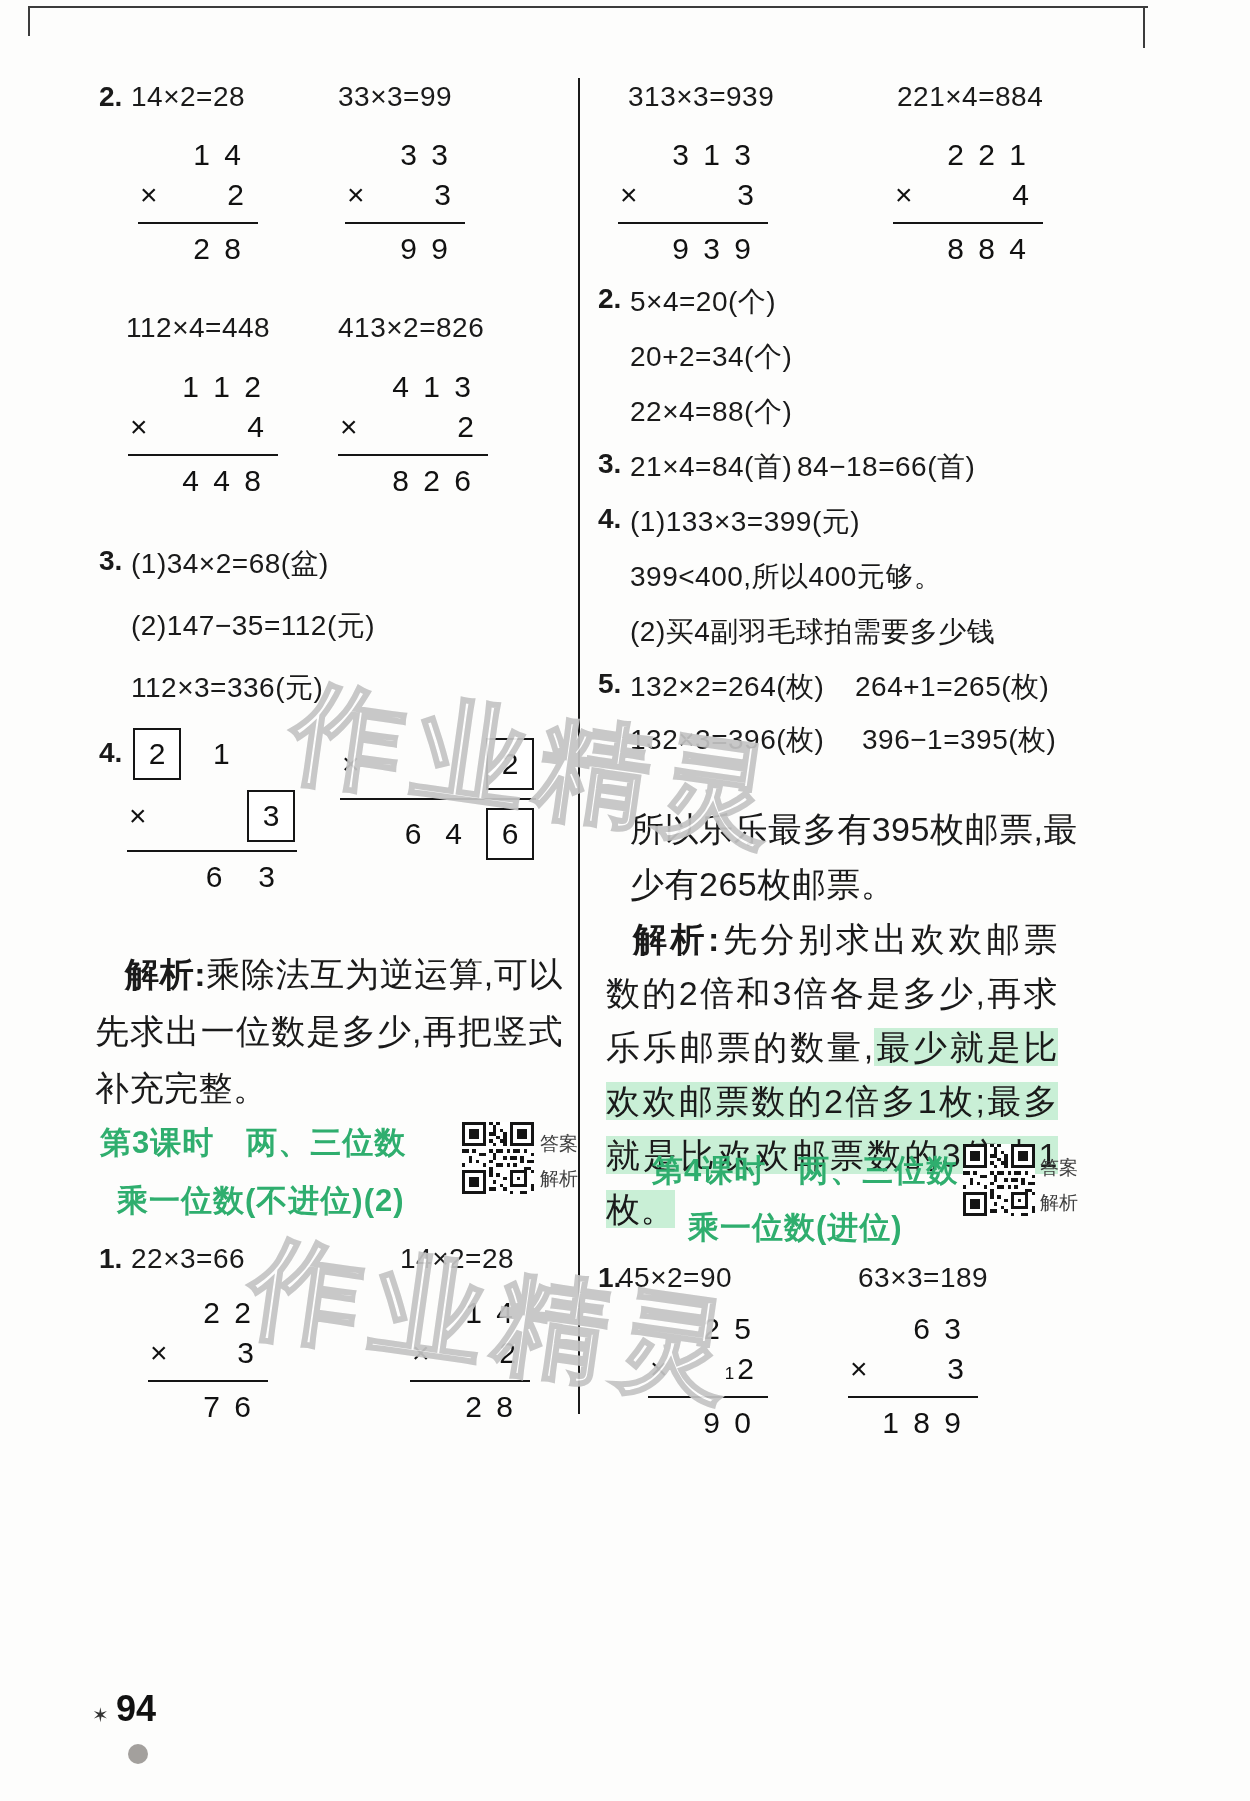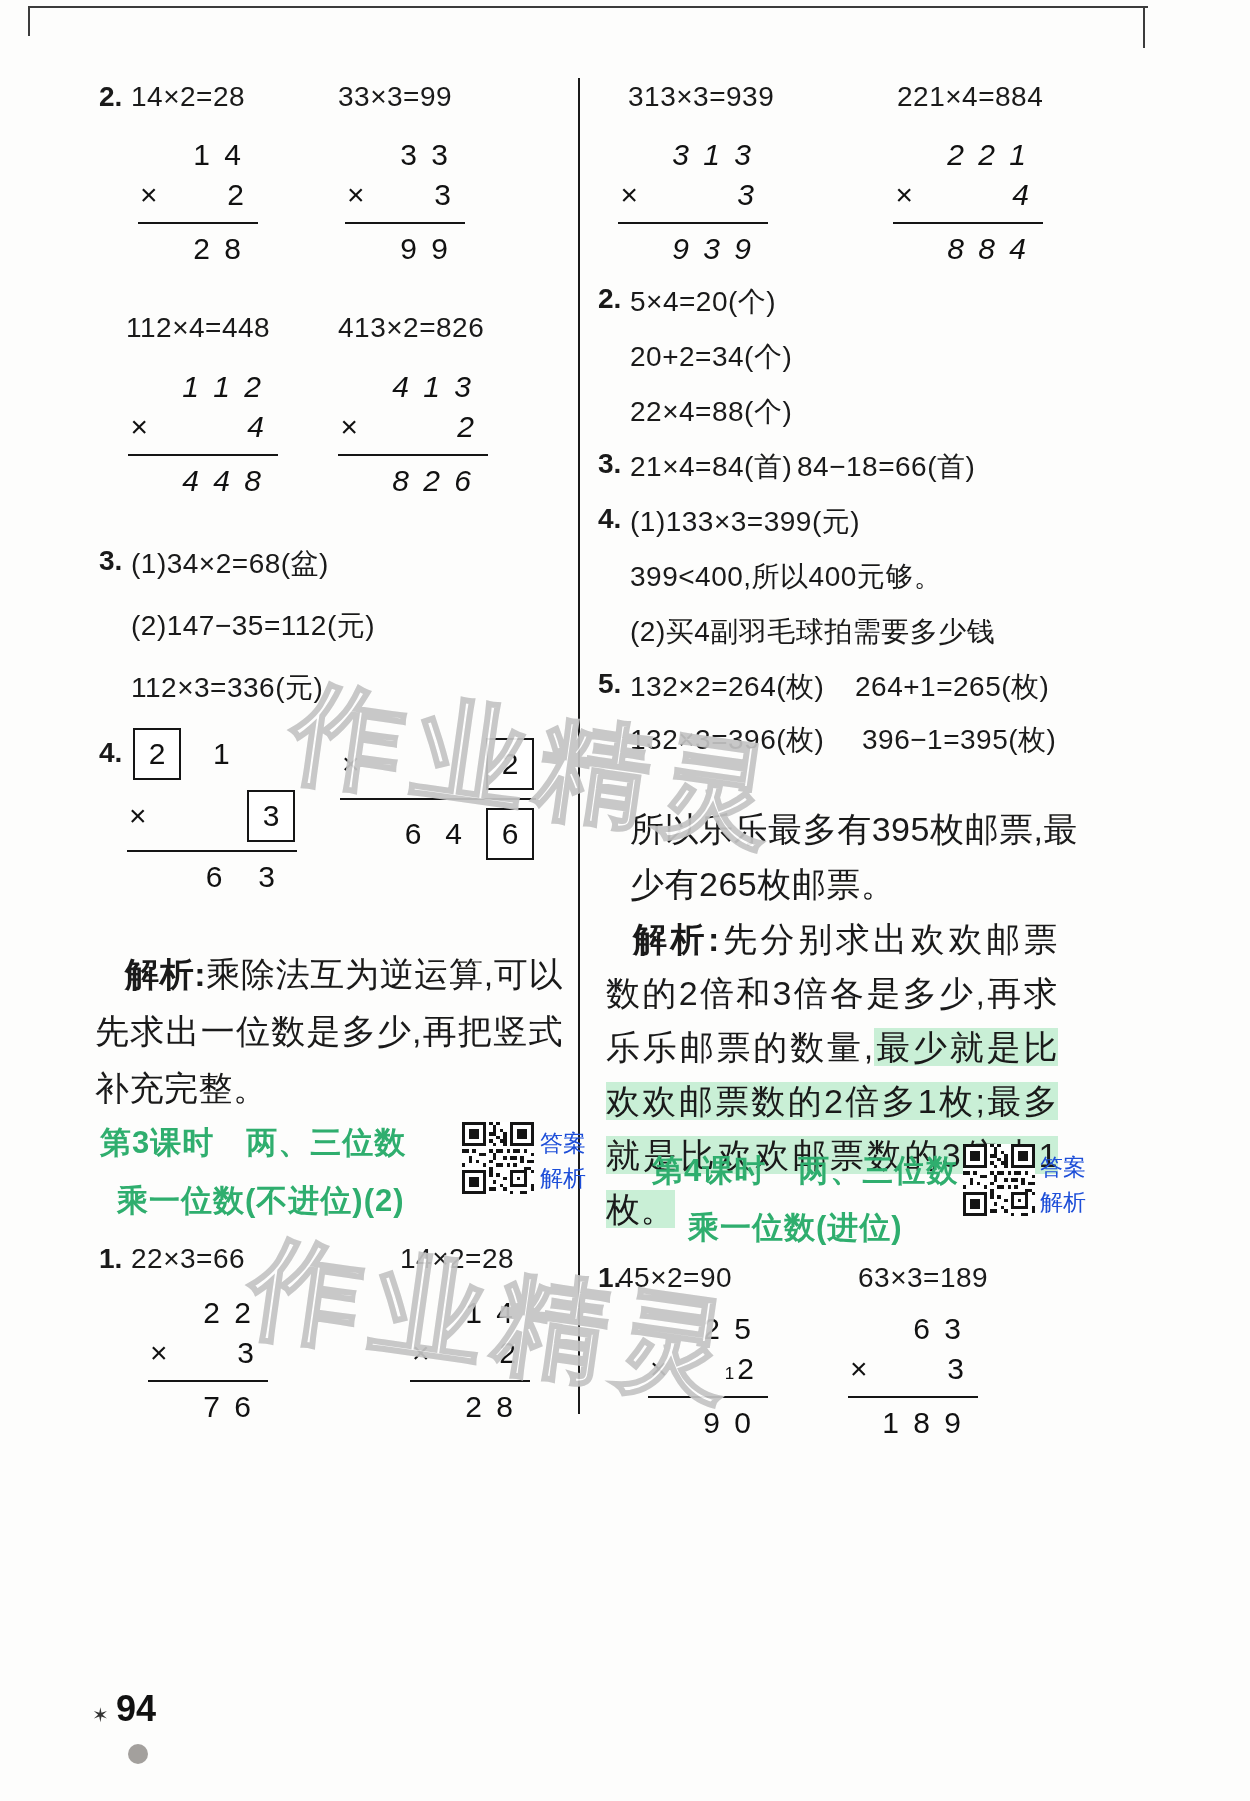--- a/index.html
+++ b/index.html
@@ -9,21 +9,21 @@
     font-family:"Liberation Sans","DejaVu Sans",sans-serif;
     overflow:hidden;
   }
   .abs { position:absolute; }
   .eq { font-size:28px; white-space:nowrap; letter-spacing:.5px; }
   .lbl { font-size:28px; font-weight:bold; white-space:nowrap; }
   .cjk { font-size:28px; white-space:nowrap; letter-spacing:.5px; }
 
   
   .vcalc { position:absolute; font-size:30px; color:#111; }
-  .w2 { width:120px; } .w3 { width:150px;font-style:italic; }
+  .w2 { width:120px; } .w3 { width:150px; }
   .vc-top { text-align:right; padding-right:14px; letter-spacing:3px; }
   .vc-mul { display:flex; justify-content:space-between; align-items:flex-end;
             border-bottom:2px solid #151515; padding:6px 14px 10px 2px; }
   .vc-res { text-align:right; padding:8px 14px 0 0; letter-spacing:3px; }
   .carry { font-size:17px; margin-right:3px; }
 
   
   .puzzle { position:absolute; font-size:30px; color:#111; }
   .pz-row { display:flex; align-items:center; height:52px; }
   .pz-box { width:44px; height:48px; border:2.5px solid #151515; background:#fff;
@@ -34,21 +34,21 @@
             padding:8px 22px 0 0; }
   .pz-top { letter-spacing:2px; word-spacing:18px; padding-left:12px; }
 
   .para { font-size:34px; line-height:57px; text-align:justify; letter-spacing:.5px; }
   .alabel { font-weight:bold; }
   .hl { background:var(--hl,#c9efd6); }
 
   .section-title { font-size:31px; font-weight:bold; color:var(--green,#2fae6e);
                    letter-spacing:1px; white-space:nowrap; }
   .qr { position:absolute; width:72px; height:72px; }
-  .qr-caption { position:absolute; font-size:23px; line-height:35px; color:#1d4ed8; }
+  .qr-caption { position:absolute; font-size:19px; line-height:35px; color:#404040; }
 
   .divider { position:absolute; width:2px; background:#1b1b1b; }
 
   .watermark { position:absolute; font-size:112px; font-weight:bold; letter-spacing:12px;
                color:#ffffff; -webkit-text-stroke:2.5px var(--wm,#c4c4c4);
                transform:rotate(8deg); white-space:nowrap; z-index:30; opacity:.92; }
 
   .crop { position:absolute; background:#3c3c3c; }
 
   .pagenum { position:absolute; font-size:36px; font-weight:bold; color:#111; }

